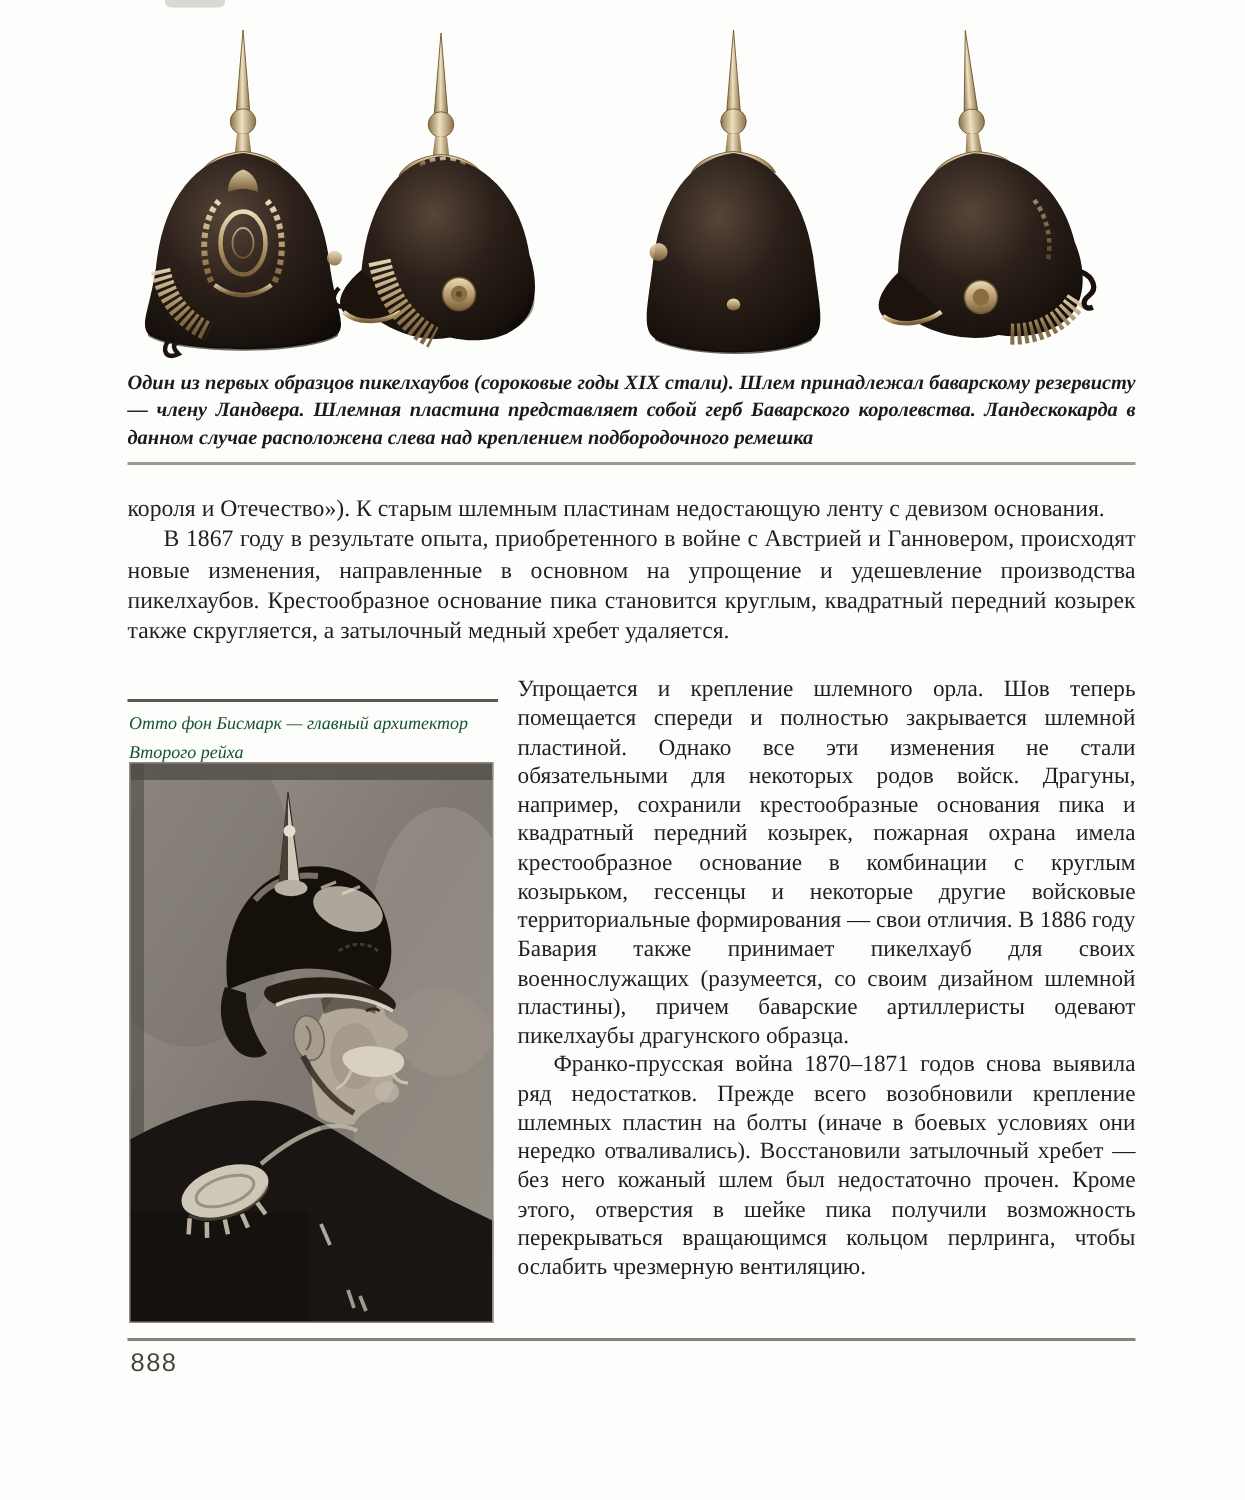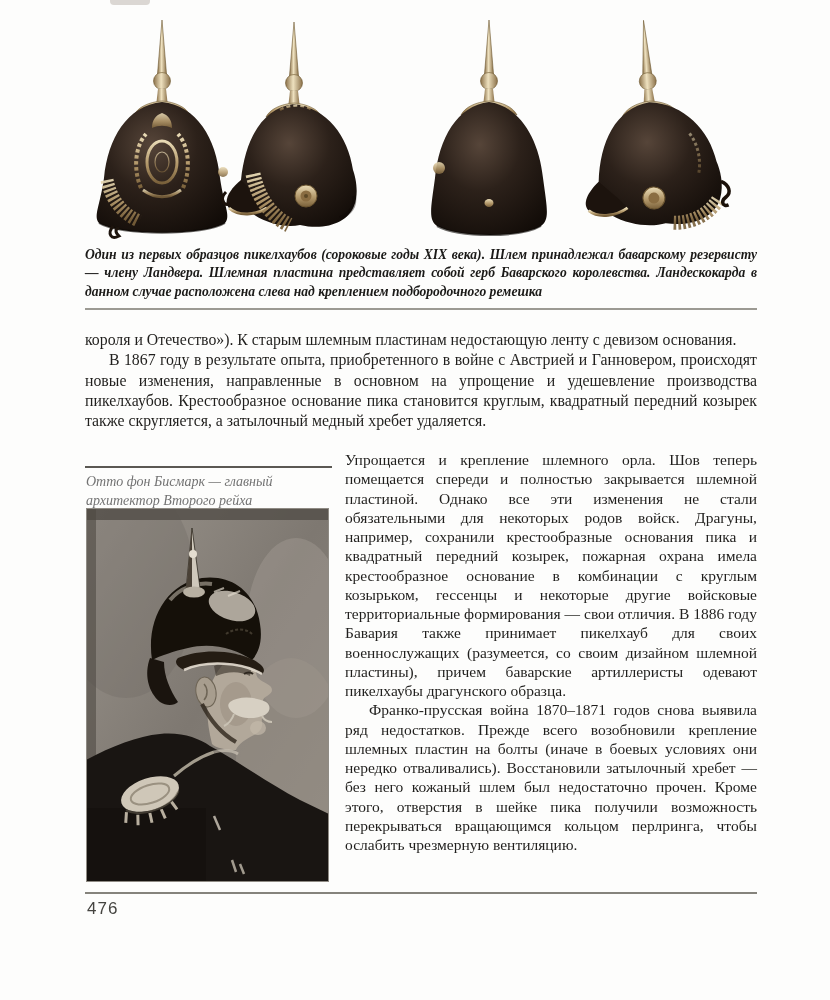--- a/index.html
+++ b/index.html
@@ -21,21 +21,21 @@
   #rule-caption{left:85px;top:308px;width:672px;height:1.5px;background:#9c9a93;}
   
   #intro{left:85px;top:330px;width:672px;font-size:15.8px;line-height:20.3px;text-align:justify;}
   #intro p{margin:0;}
   p.ind{text-indent:24px;}
   
   #col-left{left:85px;top:452px;width:247px;height:432px;}
   #bismarck-rule{position:absolute;left:0;top:14px;width:247px;height:2px;background:#5b5853;}
   #bismarck-caption{
     position:absolute;left:1px;top:21px;width:247px;
-    font-style:italic;font-size:14px;line-height:18.6px;color:#737373;
+    font-style:italic;font-size:12px;line-height:18.6px;color:#14532d;
   }
   #bismarck-photo{position:absolute;left:1px;top:56px;width:243px;height:374px;}
   #bismarck-photo svg{display:block;width:100%;height:100%;}
   #col-right{left:345px;top:450px;width:412px;font-size:15.5px;line-height:19.25px;text-align:justify;}
   #col-right p{margin:0;}
   
   #rule-bottom{left:85px;top:892px;width:672px;height:2px;background:#85837c;}
   #page-number{
     left:87px;top:899px;font-family:"Liberation Sans",sans-serif;
     font-size:17px;color:#454440;letter-spacing:1px;
@@ -123,21 +123,21 @@
           <path d="M12,200 C22,209 40,207 51,200" fill="none" stroke="url(#brass)" stroke-width="3"></path>
           <circle cx="78" cy="192" r="11" fill="url(#brass)" stroke="#6a5430"></circle>
           <circle cx="78" cy="192" r="5.5" fill="#8a6d42"></circle>
           <path d="M96,218 C114,220 132,212 142,198" fill="none" stroke="url(#brass)" stroke-width="14" stroke-dasharray="2.5,2" opacity=".9"></path>
           <path d="M146,180 C154,184 156,192 150,196 C144,200 146,206 152,204" fill="none" stroke="#1b110a" stroke-width="3.5"></path>
         </g>
       </g>
     </svg>
   </div>
 
-  <div class="abs" id="helmet-caption">Один из первых образцов пикелхаубов (сороковые годы XIX века). Шлем принадлежал баварскому резервисту — члену Ландвера. Шлемная пластина представляет собой герб Баварского королевства. Ландескокарда в данном случае расположена слева над креплением подбородочного ремешка</div>
+  <div class="abs" id="helmet-caption">Один из первых образцов пикелхаубов (сороковые годы XIX стали). Шлем принадлежал баварскому резервисту — члену Ландвера. Шлемная пластина представляет собой герб Баварского королевства. Ландескокарда в данном случае расположена слева над креплением подбородочного ремешка</div>
   <div class="abs rule" id="rule-caption"></div>
 
   <div class="abs" id="intro">
     <p>короля и Отечество»). К старым шлемным пластинам недостающую ленту с девизом основания.</p>
     <p class="ind">В 1867 году в результате опыта, приобретенного в войне с Австрией и Ганновером, происходят новые изменения, направленные в основном на упрощение и удешевление производства пикелхаубов. Крестообразное основание пика становится круглым, квадратный передний козырек также скругляется, а затылочный медный хребет удаляется.</p>
   </div>
 
   <div class="abs" id="col-left">
     <div id="bismarck-rule"></div>
     <div id="bismarck-caption">Отто фон Бисмарк — главный архитектор Второго рейха</div>
@@ -200,15 +200,15 @@
       </svg>
     </div>
   </div>
 
   <div class="abs" id="col-right">
     <p>Упрощается и крепление шлемного орла. Шов теперь помещается спереди и полностью закрывается шлемной пластиной. Однако все эти изменения не стали обязательными для некоторых родов войск. Драгуны, например, сохранили крестообразные основания пика и квадратный передний козырек, пожарная охрана имела крестообразное основание в комбинации с круглым козырьком, гессенцы и некоторые другие войсковые территориальные формирования — свои отличия. В 1886 году Бавария также принимает пикелхауб для своих военнослужащих (разумеется, со своим дизайном шлемной пластины), причем баварские артиллеристы одевают пикелхаубы драгунского образца.</p>
     <p class="ind">Франко-прусская война 1870–1871 годов снова выявила ряд недостатков. Прежде всего возобновили крепление шлемных пластин на болты (иначе в боевых условиях они нередко отваливались). Восстановили затылочный хребет — без него кожаный шлем был недостаточно прочен. Кроме этого, отверстия в шейке пика получили возможность перекрываться вращающимся кольцом перлринга, чтобы ослабить чрезмерную вентиляцию.</p>
   </div>
 
   <div class="abs rule" id="rule-bottom"></div>
-  <div class="abs" id="page-number">476</div>
+  <div class="abs" id="page-number">888</div>
 
 </div>
 
 </body></html>

